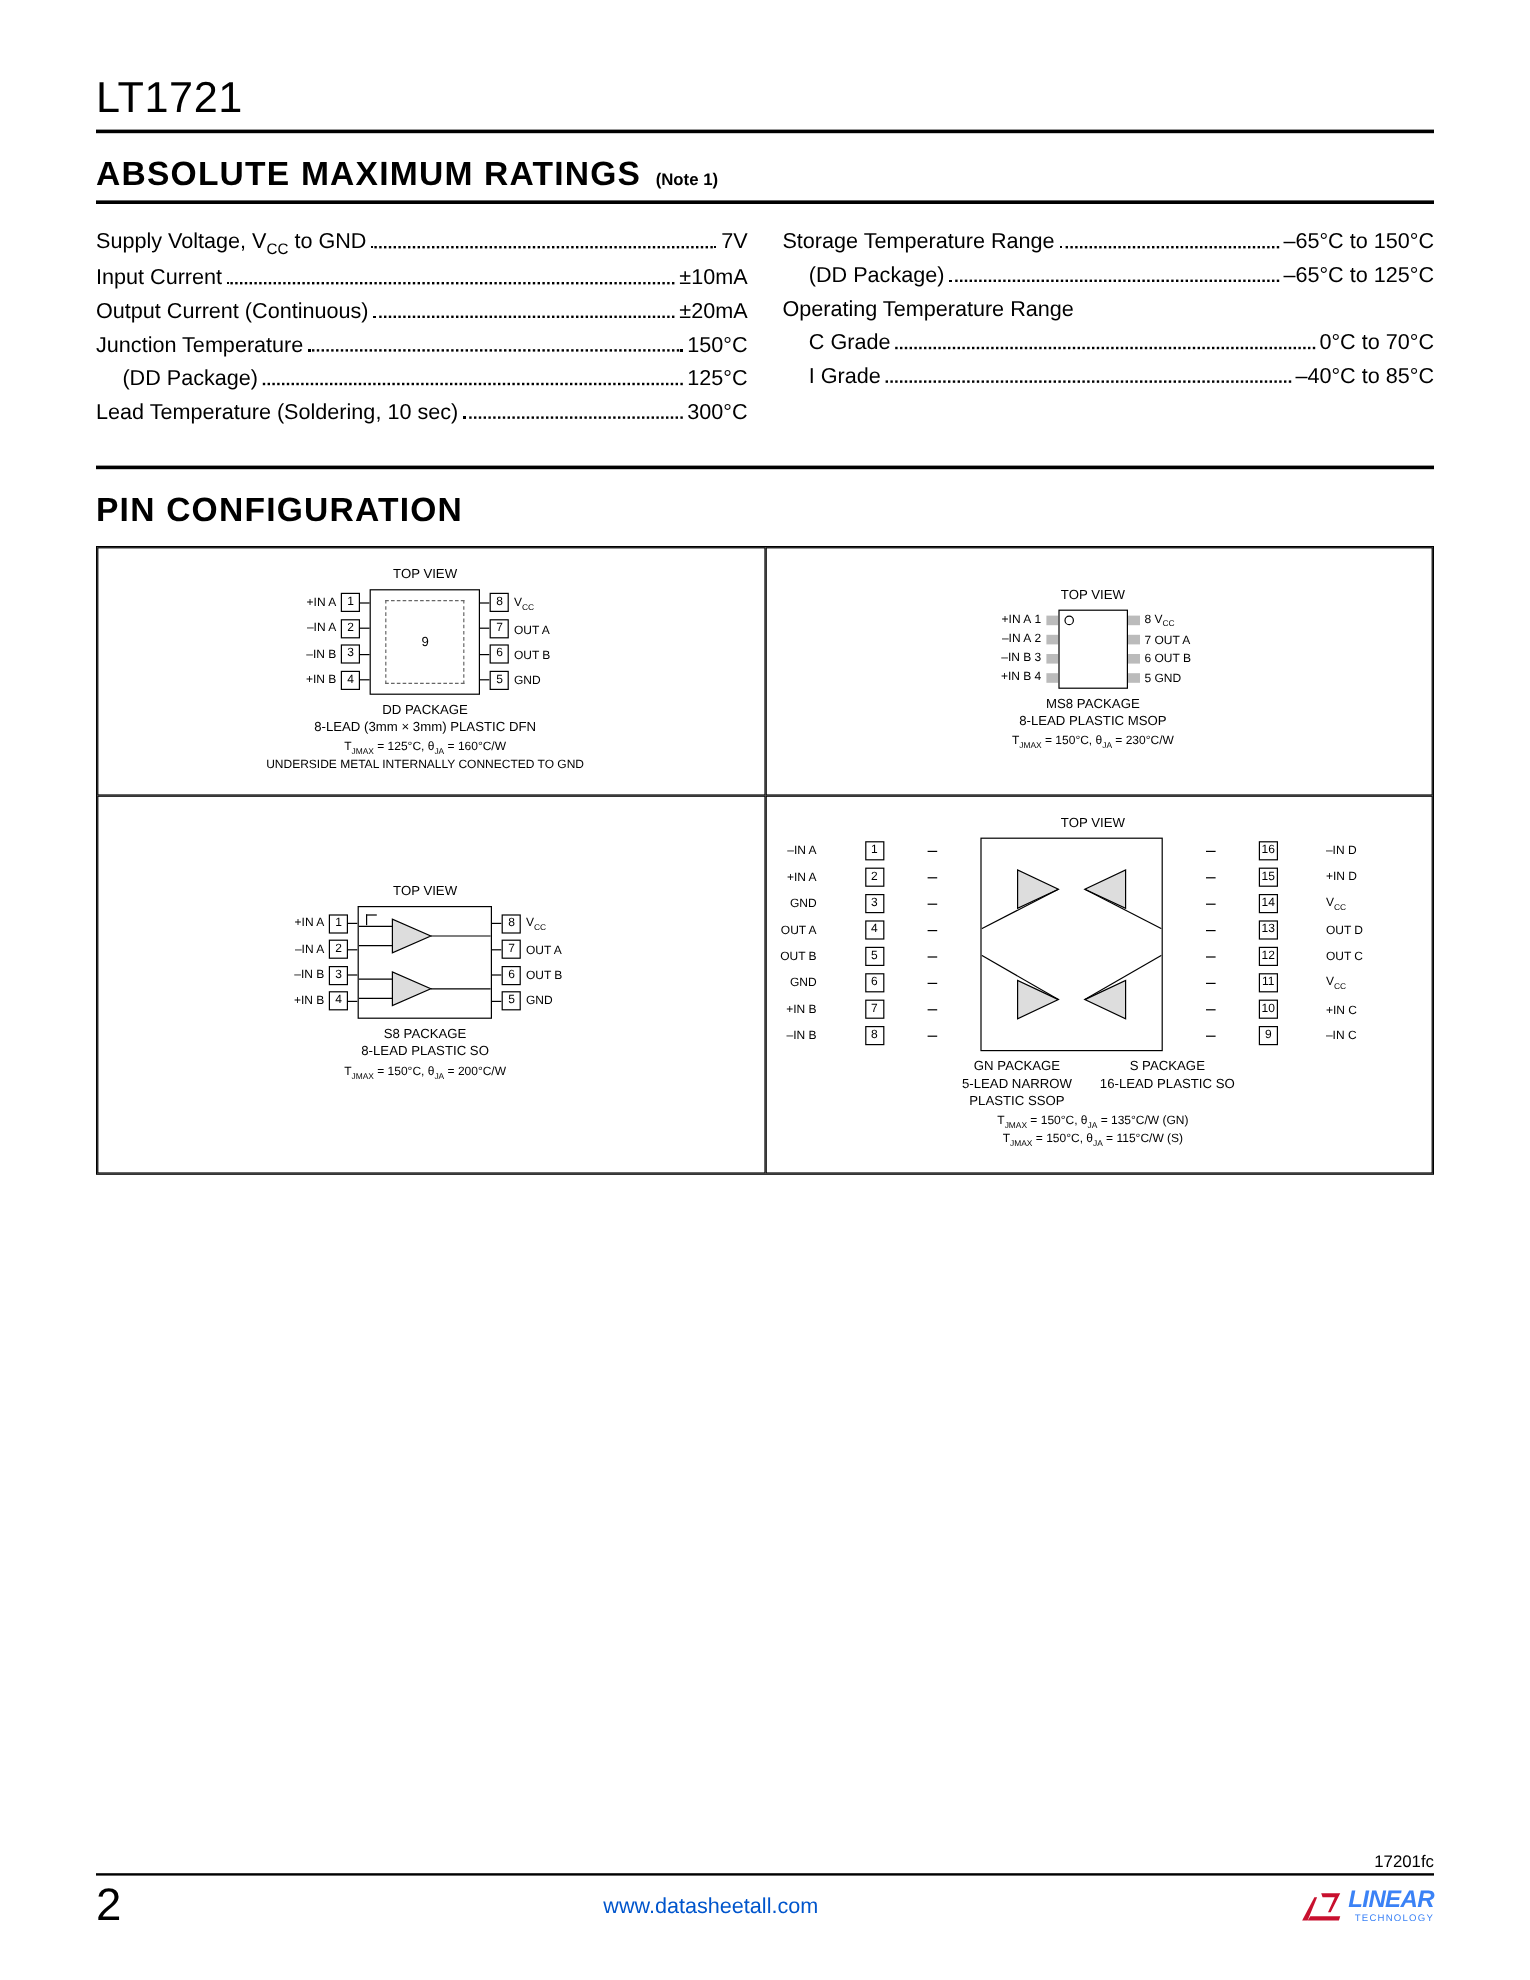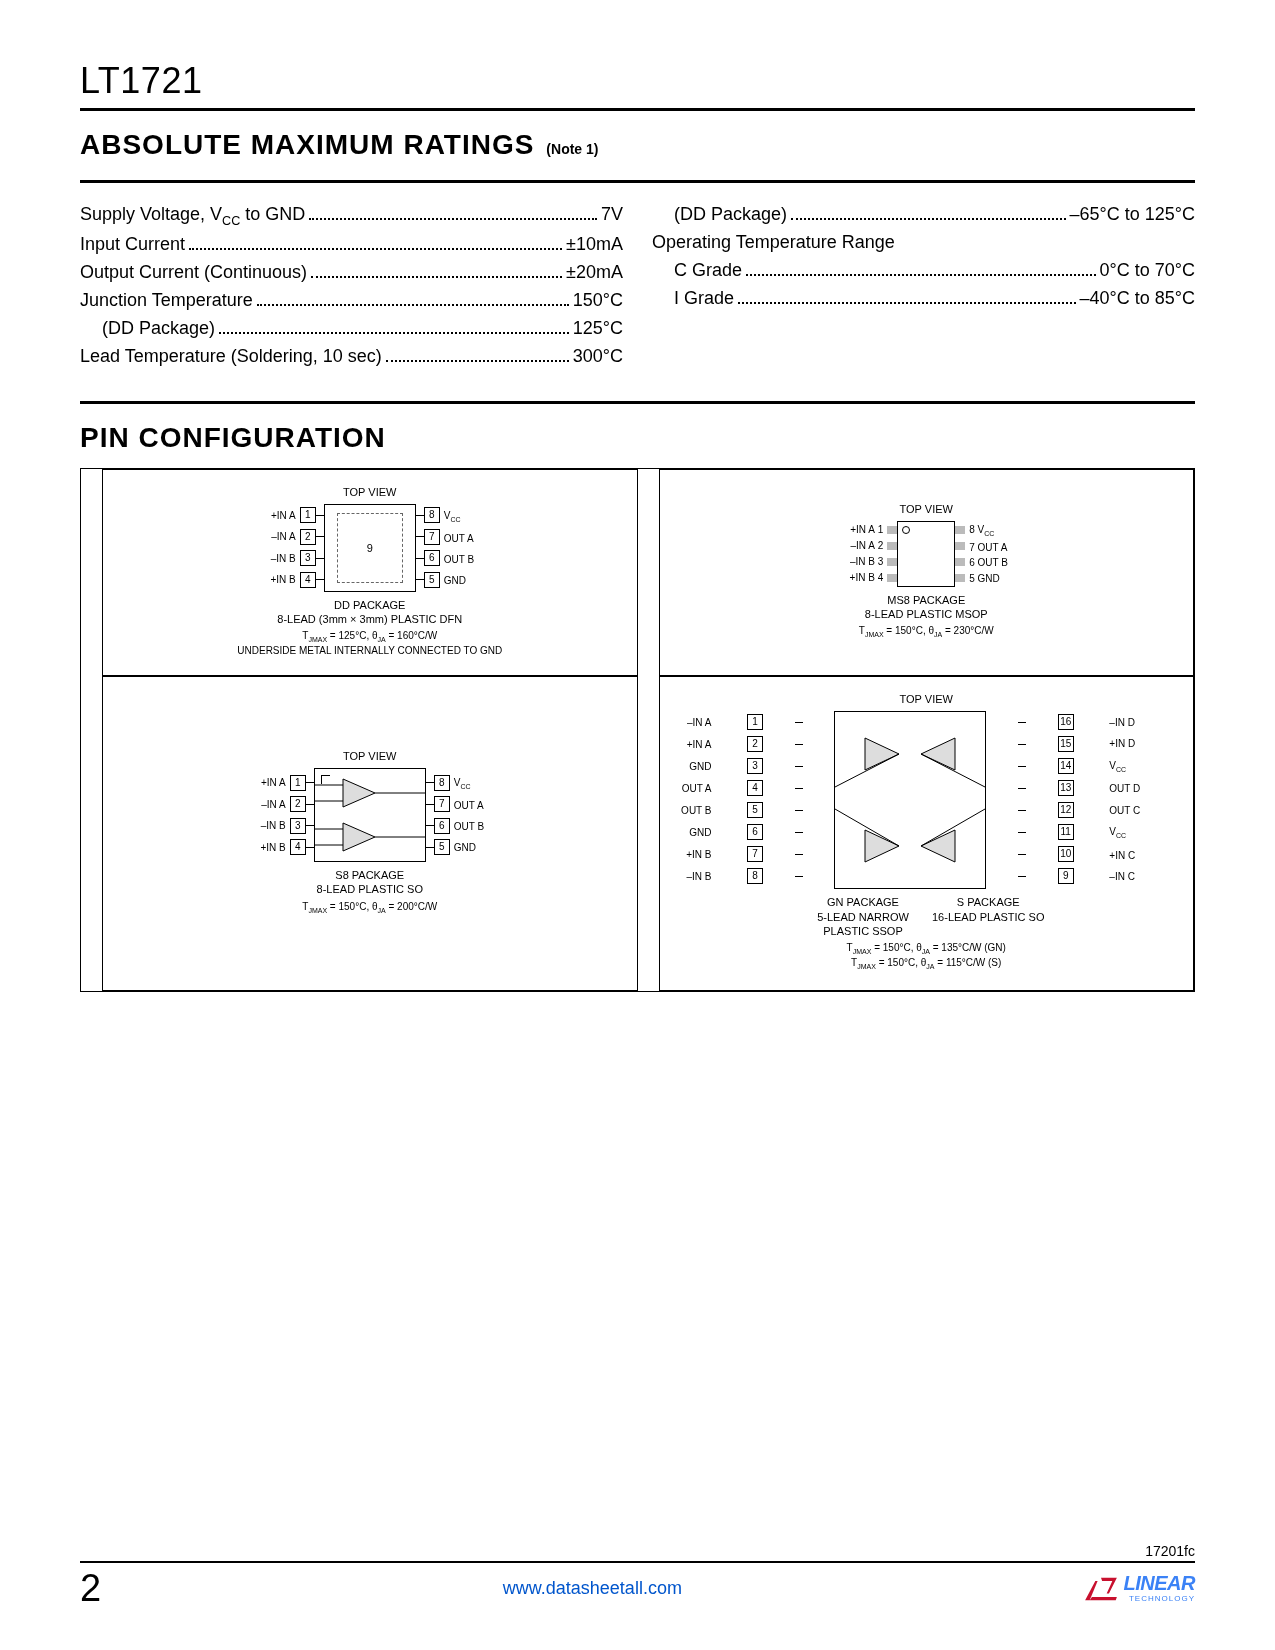--- a/index.html
+++ b/index.html
@@ -21,21 +21,21 @@
     letter-spacing: 0.5px;
     border-bottom: 3px solid #000;
     padding-bottom: 6px;
     margin-bottom: 18px;
   }
   .section-title-row {
     display: flex;
     align-items: baseline;
     gap: 12px;
     border-bottom: 3px solid #000;
-    padding-bottom: 19px;
+    padding-bottom: 6px;
     margin-bottom: 18px;
   }
   .section-title {
     font-family: "Arial Black", Arial, sans-serif;
     font-weight: 900;
     font-size: 28px;
     letter-spacing: 1px;
   }
   .section-note {
     font-size: 14px;
@@ -76,24 +76,23 @@
     margin-bottom: 14px;
   }
   .pin-grid {
     display: grid;
     grid-template-columns: 1fr 1fr;
     grid-template-rows: auto auto;
     border: 1px solid #000;
   }
   .pin-cell {
     border: 0.5px solid #000;
-    padding: 16px 10px 18px 10px;
+    padding: 16px 10px 18px 0;
     text-align: center;
     font-size: 10px;
-    margin-left: 21px;
   }
   .top-view {
     font-size: 11px;
     margin-bottom: 6px;
   }
   .pkg-label {
     font-size: 11px;
     line-height: 1.3;
     margin-top: 6px;
   }
@@ -284,20 +283,25 @@
           <span class="rat-dots"></span>
           <span class="rat-val">125°C</span>
         </div>
         <div class="rat-row">
           <span class="rat-label">Lead Temperature (Soldering, 10 sec)</span>
           <span class="rat-dots"></span>
           <span class="rat-val">300°C</span>
         </div>
       </div>
     <div class="ratings-col" id="ratings-right">
+        <div class="rat-row">
+          <span class="rat-label">Storage Temperature Range</span>
+          <span class="rat-dots"></span>
+          <span class="rat-val">–65°C to 150°C</span>
+        </div>
         <div class="rat-row indent">
           <span class="rat-label">(DD Package)</span>
           <span class="rat-dots"></span>
           <span class="rat-val">–65°C to 125°C</span>
         </div>
         <div class="rat-row">
           <span class="rat-label">Operating Temperature Range</span>
         </div>
         <div class="rat-row indent">
           <span class="rat-label">C Grade</span>

